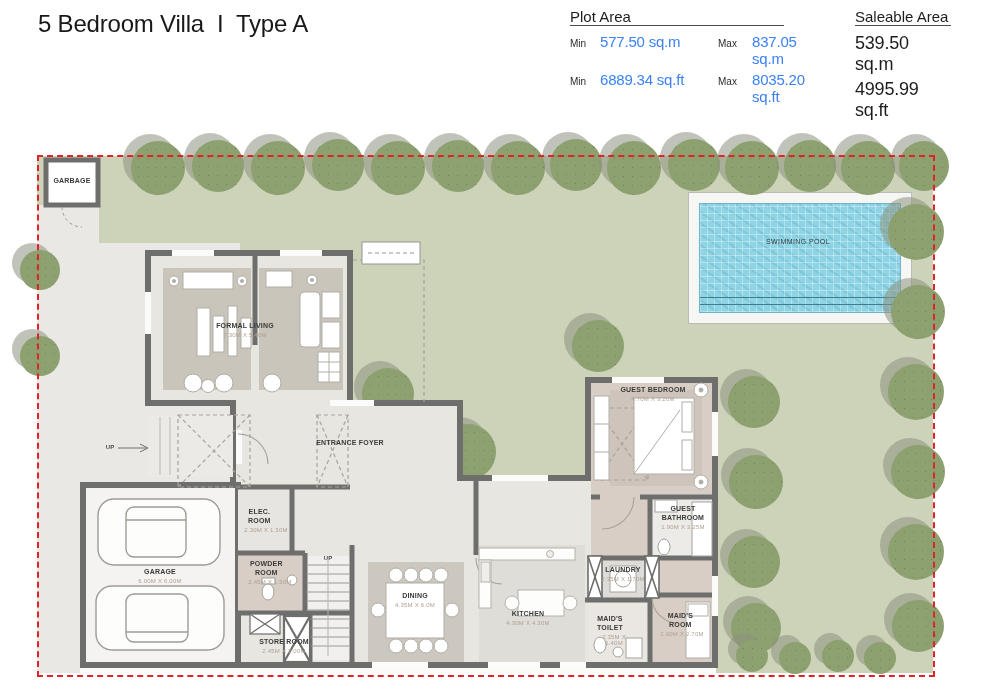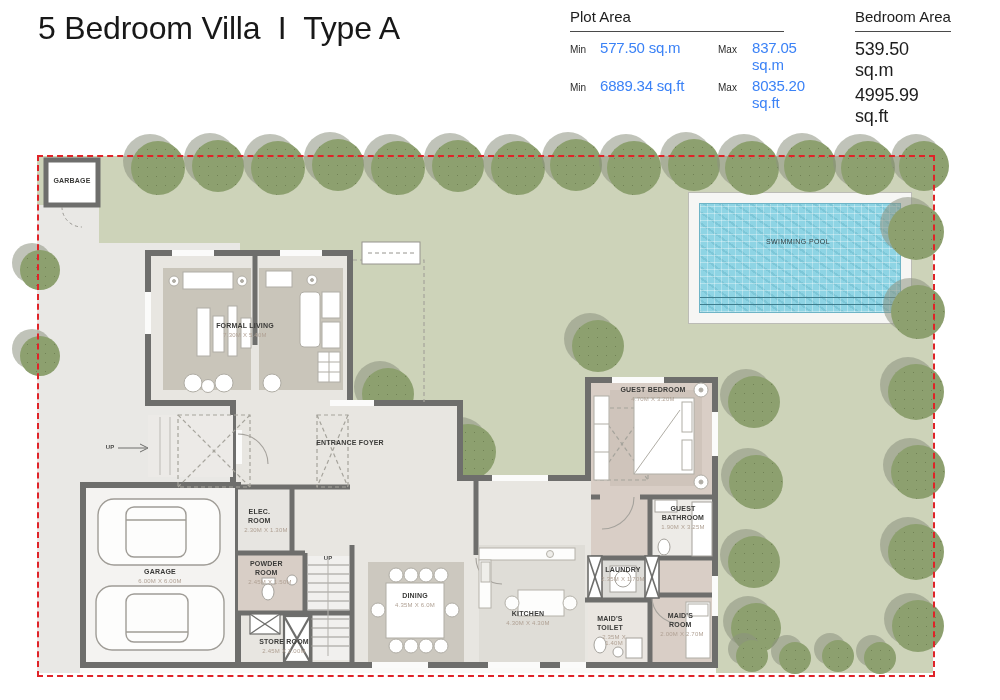--- a/index.html
+++ b/index.html
@@ -3,25 +3,25 @@
 <meta charset="utf-8">
 <style>
   html,body{margin:0;padding:0;}
   body{
     width:1000px;height:700px;position:relative;background:#ffffff;
     font-family:"Liberation Sans",sans-serif;overflow:hidden;
     -webkit-font-smoothing:antialiased;
   }
   
   .page-title{
-    position:absolute;left:38px;top:10px;font-size:32px;font-weight:400;
+    position:absolute;left:38px;top:10px;font-size:24px;font-weight:400;
     color:#181818;letter-spacing:-0.2px;white-space:pre;
   }
   .area-block{position:absolute;top:8px;color:#1d1d1d;}
-  .area-block .area-title{font-size:15px;margin-bottom:6px;}
+  .area-block .area-title{font-size:15px;}
   .area-block .rule{height:1px;background:#4a4a4a;margin-bottom:7px;}
   .area-grid{display:grid;grid-template-columns:30px 118px 34px auto;row-gap:4px;align-items:baseline;}
   .mm{font-size:10px;color:#2b2b2b;}
   .val{font-size:15px;color:#3b82f6;letter-spacing:-0.2px;}
   .sale-val{font-size:18px;margin-bottom:4px;letter-spacing:-0.2px;}
   .plot-block{left:570px;width:214px;}
   .sale-block{left:855px;width:96px;}
 
   
   .lawn{position:absolute;left:37px;top:156px;width:896px;height:517px;background:#cdd3b9;}
@@ -76,21 +76,21 @@
     <span class="mm">Max</span>
     <span class="val">837.05 sq.m</span>
     <span class="mm">Min</span>
     <span class="val">6889.34 sq.ft</span>
     <span class="mm">Max</span>
     <span class="val">8035.20 sq.ft</span>
   </div>
 </div>
 
 <div class="area-block sale-block">
-  <div class="area-title">Bedroom Area</div>
+  <div class="area-title">Saleable Area</div>
   <div class="rule"></div>
   <div class="sale-val">539.50 sq.m</div>
   <div class="sale-val">4995.99 sq.ft</div>
 </div>
 
 <div class="lawn" style="background: rgb(205, 211, 185);"></div>
 <div class="driveway1"></div>
 <div class="driveway2"></div>
 
 <div class="pool-deck">

